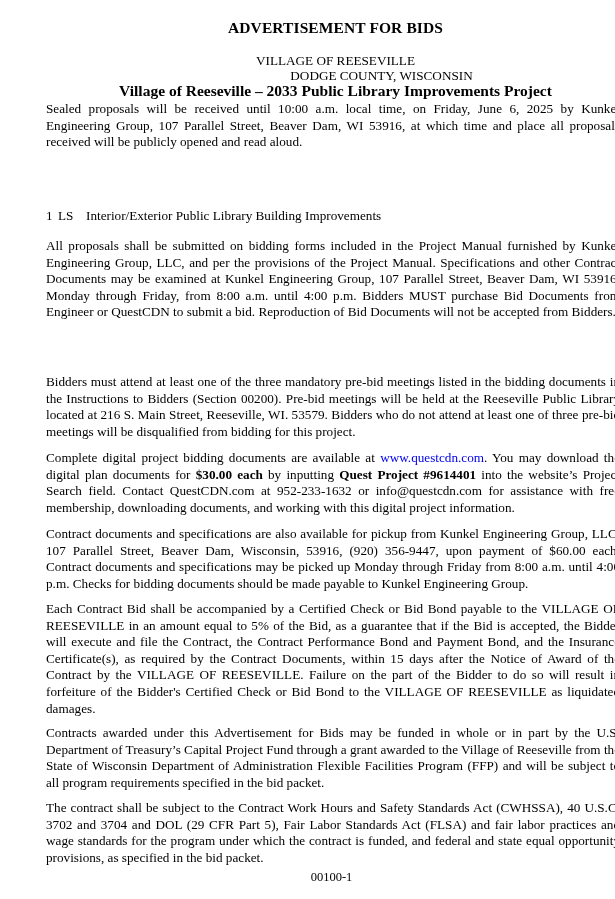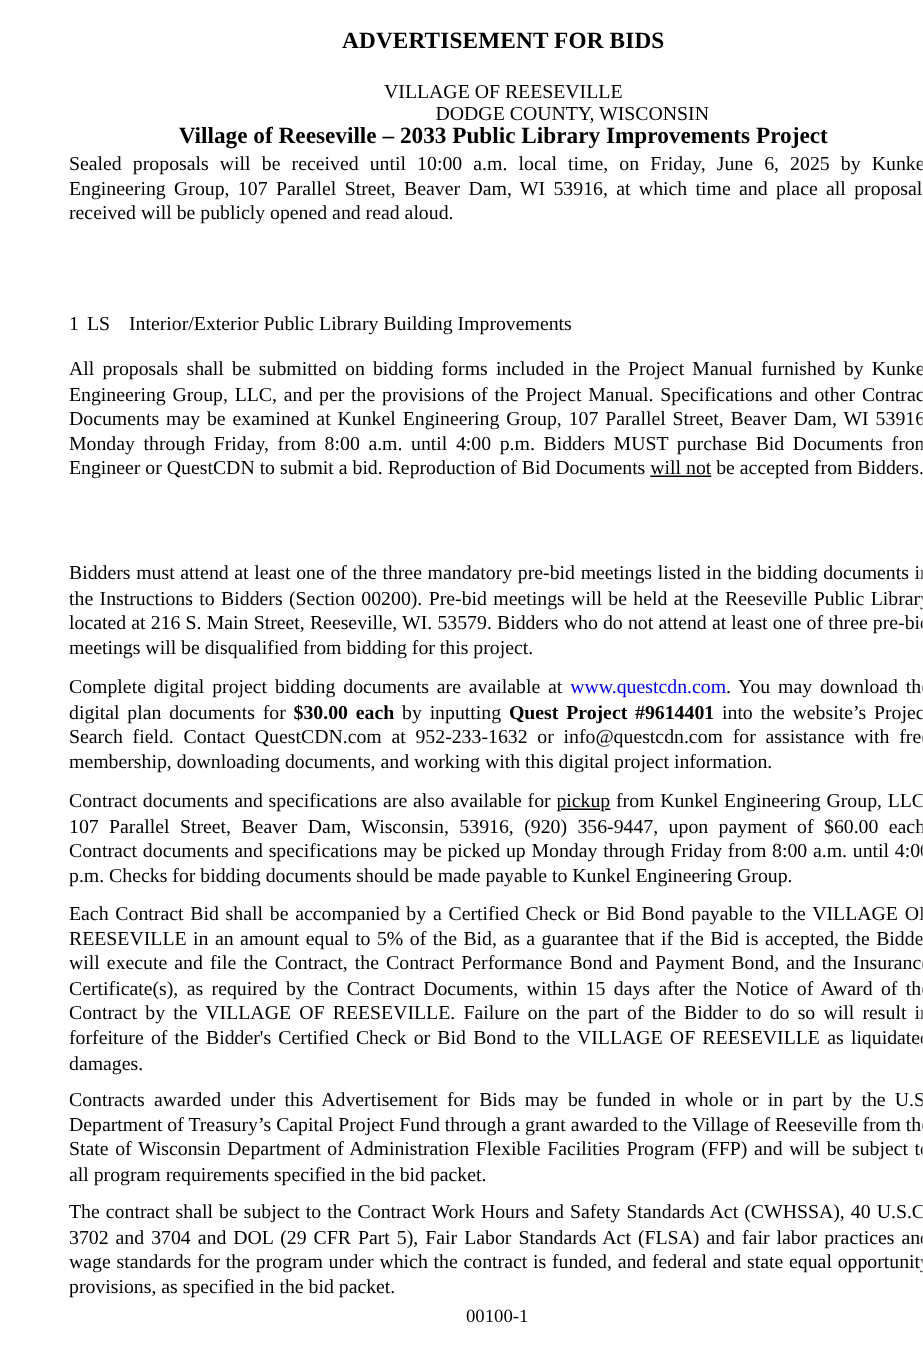--- a/index.html
+++ b/index.html
@@ -20,21 +20,21 @@
   }
   .projtitle {
     position: absolute; top: 83px; left: 0; width: 615px; text-align: center;
     font-weight: bold; font-size: 15.5px;
   }
   .p {
     position: absolute; left: 18px; width: 574px; text-align: justify; margin: 0;
   }
   .p.last-left { text-align-last: left; }
   .bold { font-weight: bold; }
-  .u { text-decoration: underline; }
+  .u { }
   a.link { color: #1a0dab; color: #0000ee; }
   .item-row { position: absolute; left: 18px; top: 208px; }
   .item-row span { position: absolute; white-space: nowrap; }
   .footer { position: absolute; top: 869px; left: 0; width: 607px; text-align: center; font-size: 12.5px; }
 </style>
 </head>
 <body>
 
 <div class="page">
   <div class="title">ADVERTISEMENT FOR BIDS</div>

